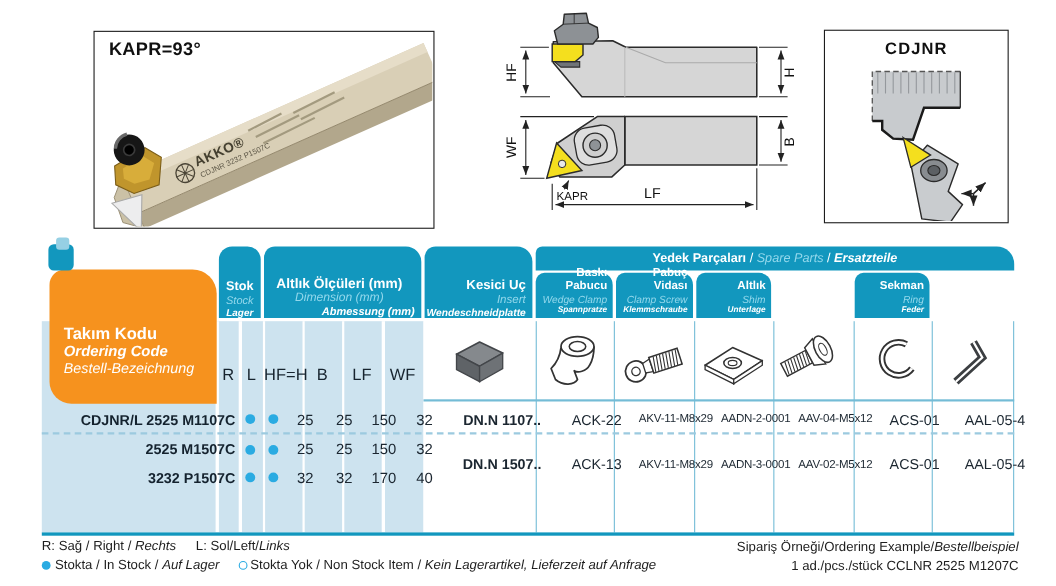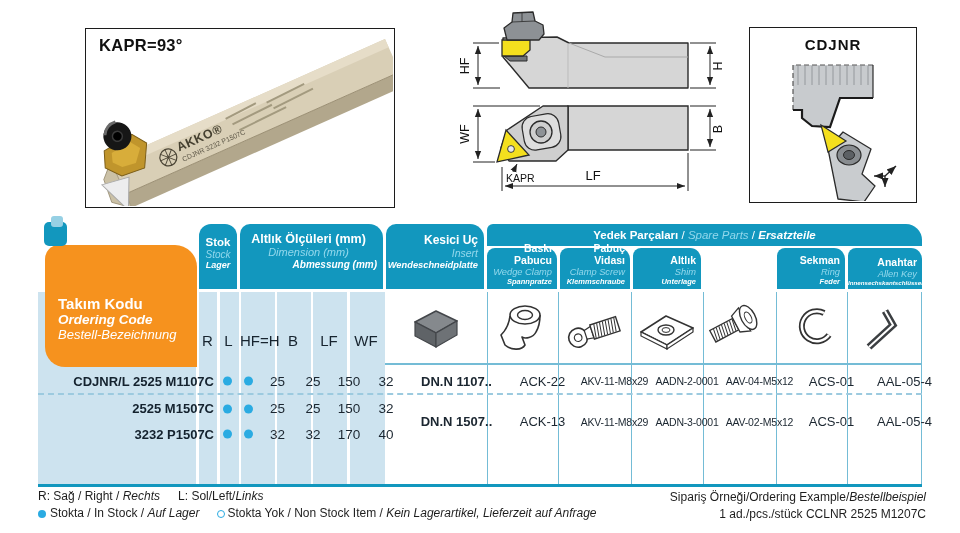--- a/index.html
+++ b/index.html
@@ -14,21 +14,21 @@
   .profile-title{position:absolute;left:0;top:8px;width:100%;text-align:center;font-size:15px;font-weight:bold;color:#101010;letter-spacing:1px;}
 
   
   .deco-tab{position:absolute;left:51px;top:216px;width:12px;height:11px;background:#96d0e4;border-radius:3px;z-index:7;}
   .deco-square{position:absolute;left:44px;top:222px;width:23px;height:24px;background:#1297be;border-radius:5px;z-index:6;}
   .orange-box{position:absolute;left:45px;top:245px;width:152px;height:122px;background:#f6921e;border-radius:14px 22px 0 20px;z-index:5;color:#fff;box-sizing:border-box;padding:50px 0 0 13px;line-height:1.15;}
   .orange-box .t1{font-size:15px;font-weight:bold;}
   .orange-box .t2{font-size:13.5px;font-weight:bold;font-style:italic;}
   .orange-box .t3{font-size:13px;font-style:italic;}
 
-  .tab{position:absolute;background:#1297be;color:#fff;display:flex;flex-direction:column;justify-content:flex-end;box-sizing:border-box;line-height:1.13;padding-bottom:19px;}
+  .tab{position:absolute;background:#1297be;color:#fff;display:flex;flex-direction:column;justify-content:flex-end;box-sizing:border-box;line-height:1.13;padding-bottom:0;}
   .tab .tr{font-weight:bold;}
   .tab .en{color:#93d8ec;font-style:italic;}
   .tab .de{font-style:italic;font-weight:bold;}
   .tab-stok{left:199px;top:224px;width:38px;height:65px;border-radius:12px 12px 0 0;text-align:center;}
   .tab-stok .tr{font-size:11.5px}.tab-stok .en{font-size:10px}.tab-stok .de{font-size:9px}
   .tab-dims{left:240px;top:224px;width:143px;height:65px;border-radius:10px 14px 0 0;text-align:center;padding-right:6px;}
   .tab-dims .tr{font-size:12.5px}.tab-dims .en{font-size:11px}.tab-dims .de{font-size:10px;text-align:right}
   .tab-insert{left:386px;top:224px;width:98px;height:65px;border-radius:10px 14px 0 0;text-align:right;padding-right:6px;}
   .tab-insert .tr{font-size:12px}.tab-insert .en{font-size:10.5px}.tab-insert .de{font-size:9.3px}
   .spare-title{position:absolute;left:487px;top:224px;width:435px;height:22px;background:#1297be;border-radius:6px 16px 0 0;color:#fff;display:flex;align-items:center;justify-content:center;font-size:11.5px;}
@@ -250,25 +250,20 @@
   <div class="tab tab-sub tab-shim">
     <div class="tr">Altlık</div>
     <div class="en">Shim</div>
     <div class="de">Unterlage</div>
   </div>
   <div class="tab tab-sub tab-ring">
     <div class="tr">Sekman</div>
     <div class="en">Ring</div>
     <div class="de">Feder</div>
   </div>
-  <div class="tab tab-sub tab-allen">
-    <div class="tr">Anahtar</div>
-    <div class="en">Allen Key</div>
-    <div class="de">Innensechskantschlüssel</div>
-  </div>
 
   <div class="wsep" style="left:196px"></div>
   <div class="wsep" style="left:217px"></div>
   <div class="wsep" style="left:238.5px"></div>
   <div class="wsep" style="left:274.5px"></div>
   <div class="wsep" style="left:310.5px"></div>
   <div class="wsep" style="left:347px"></div>
   <div class="vline" style="left:486.5px"></div>
   <div class="vline" style="left:557.5px"></div>
   <div class="vline" style="left:630.5px"></div>

